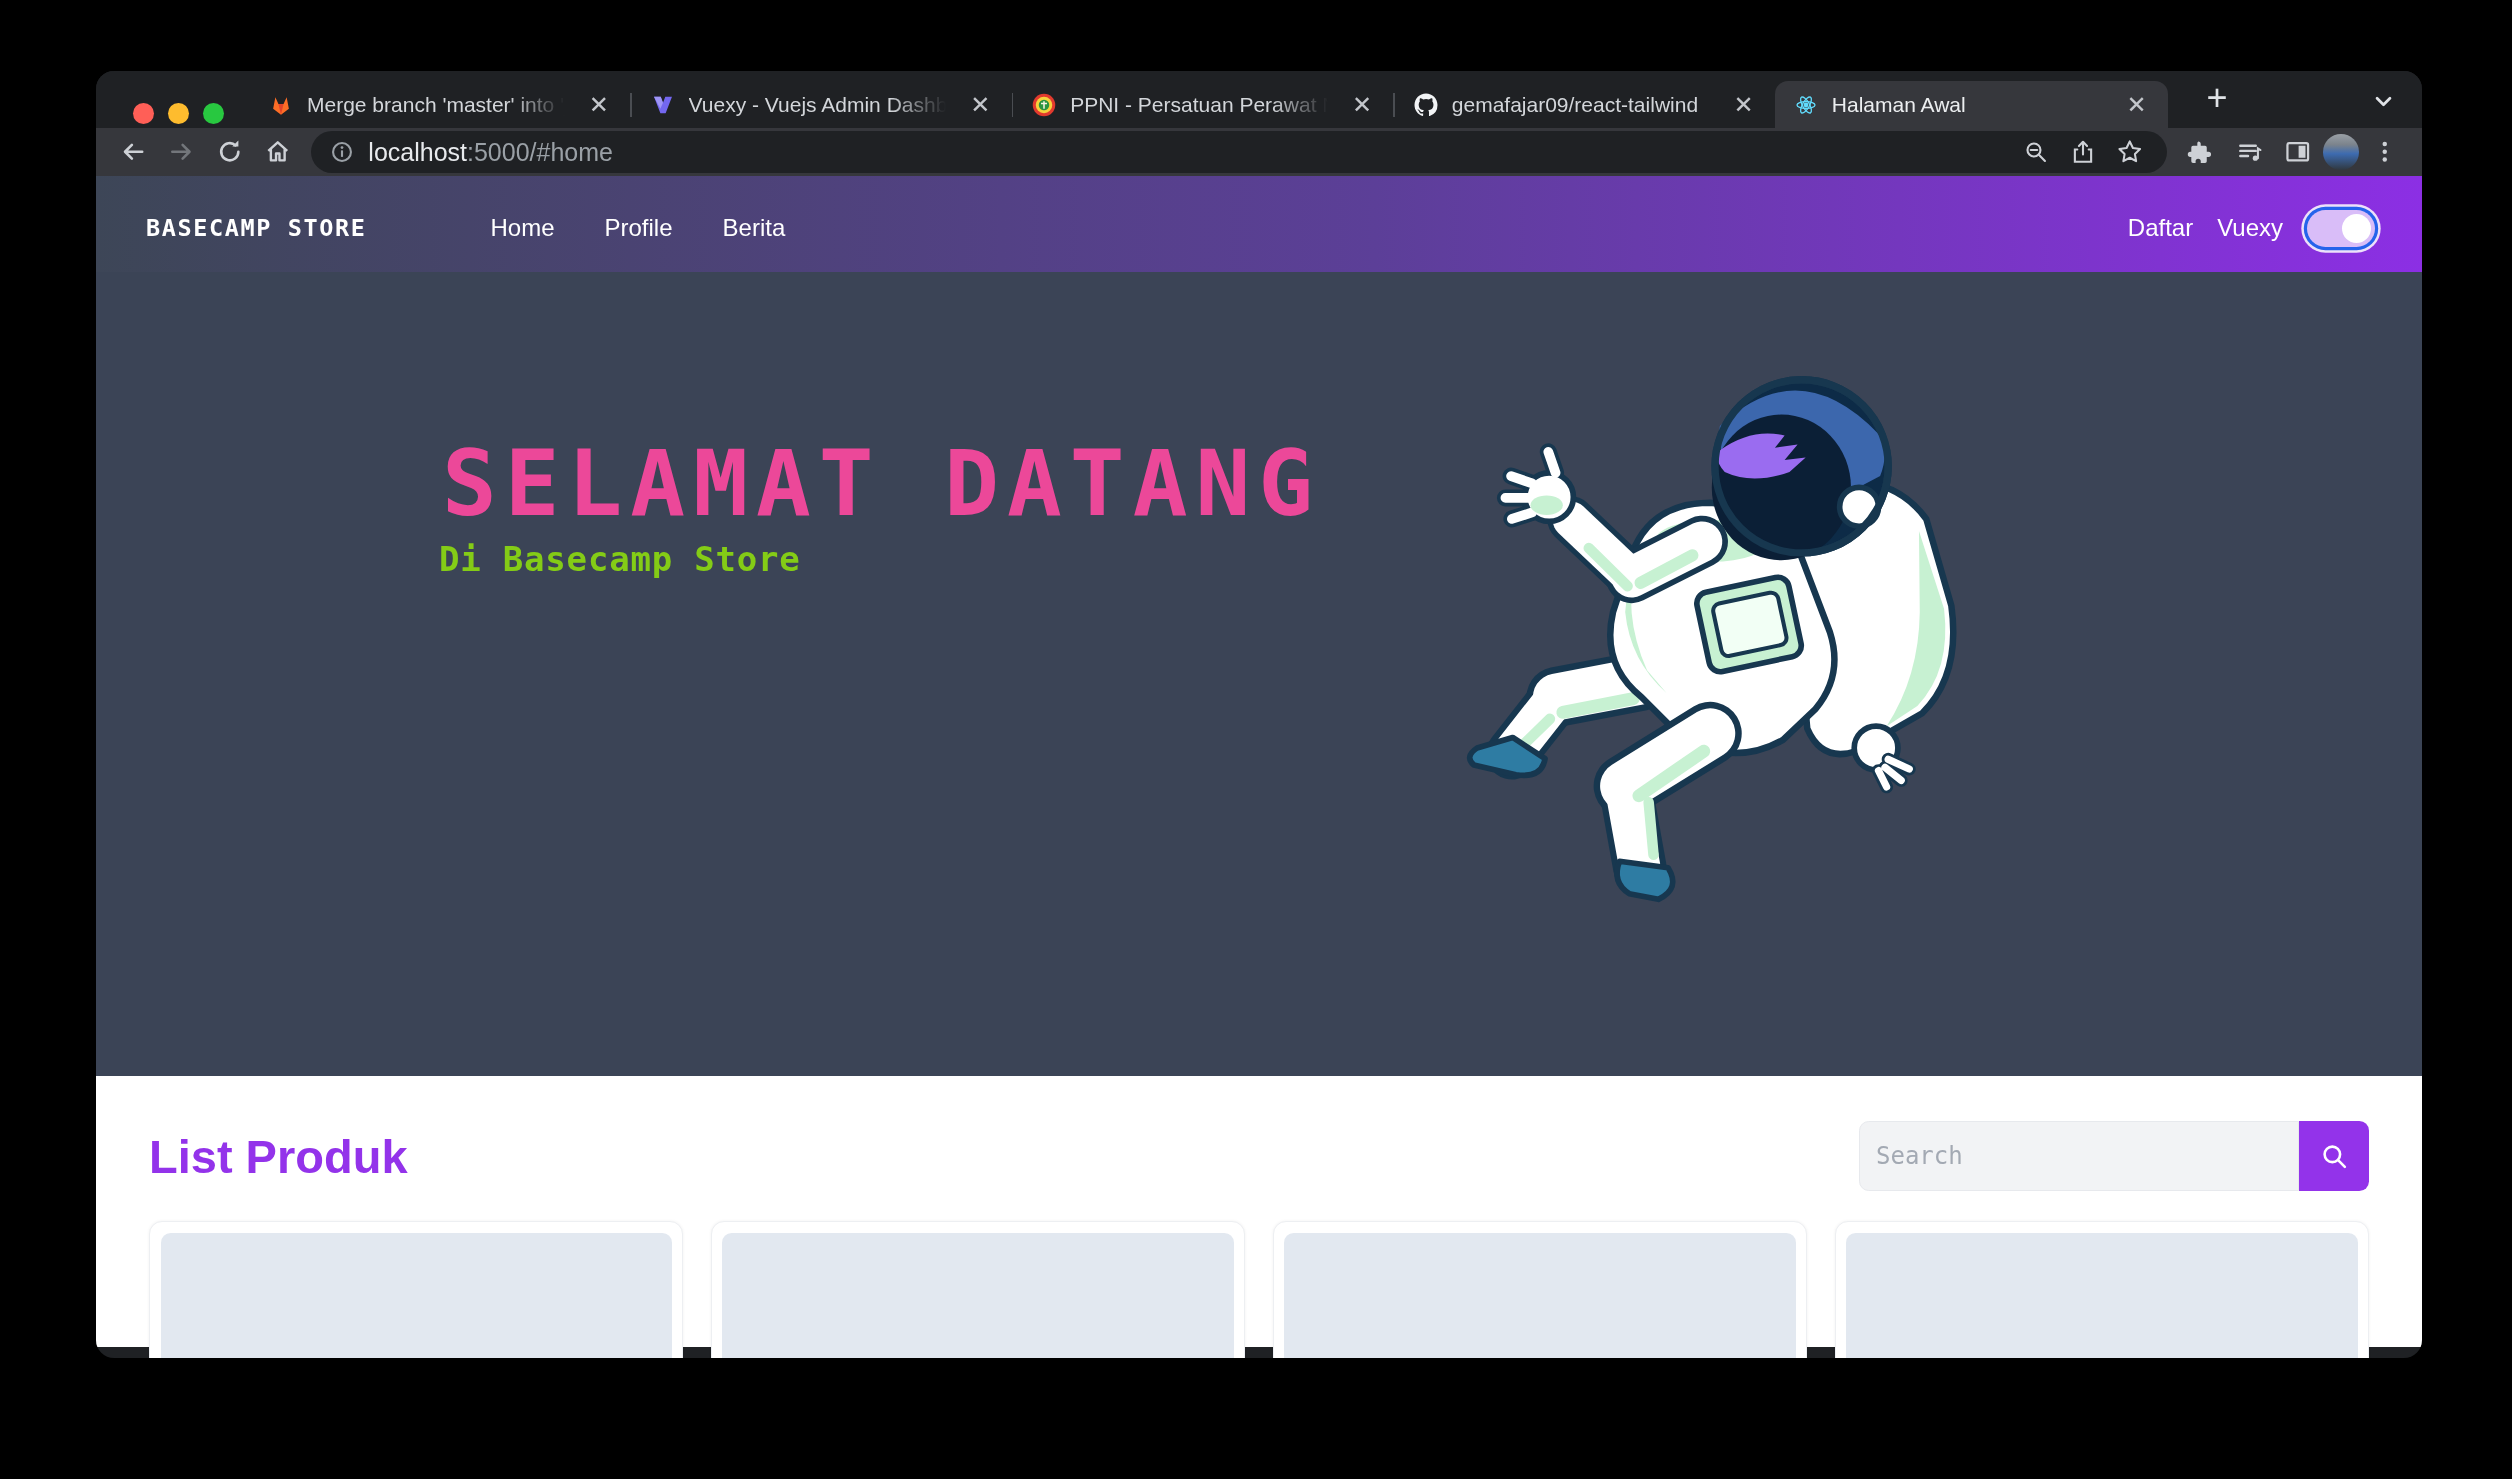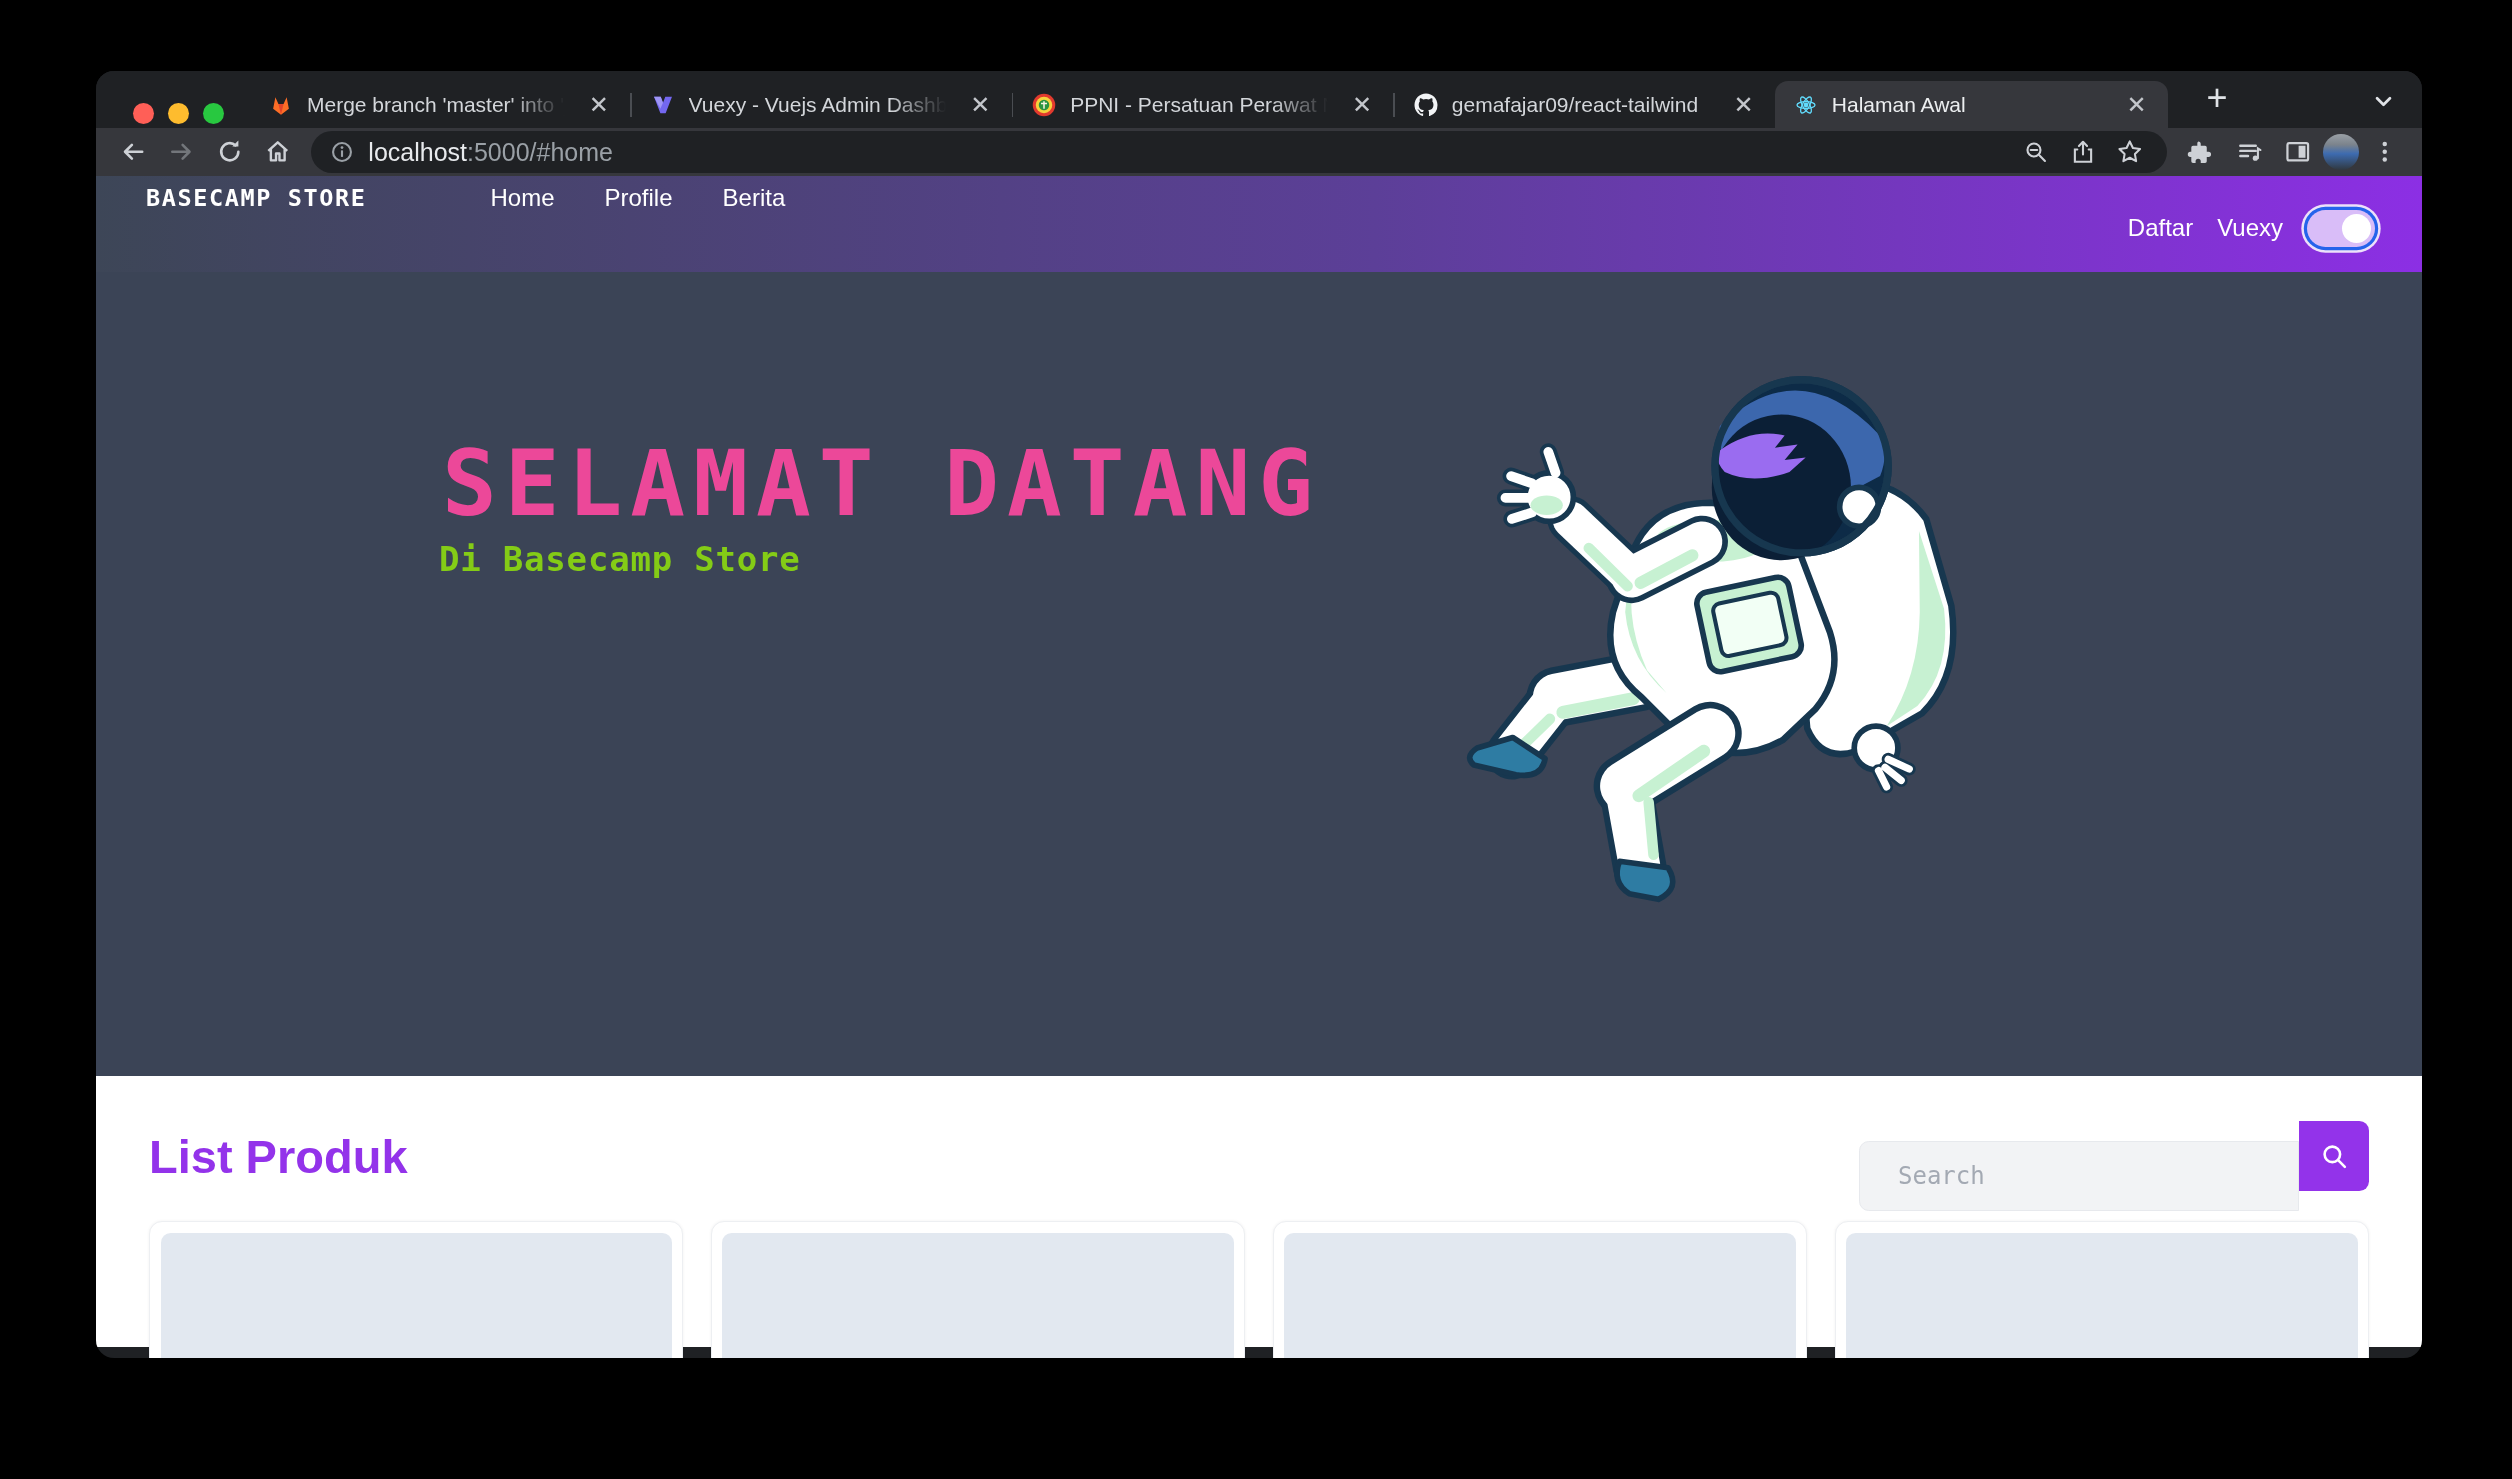--- a/index.html
+++ b/index.html
@@ -38,21 +38,21 @@
   .omnibox{flex:1;height:42px;margin:0 8px;border-radius:21px;background:var(--omnibox);
     display:flex;align-items:center;padding:0 18px;gap:13px;}
   .urltext{font-size:25px;color:#e8eaed;}
   .urltext .dim{color:#9aa0a6;}
   .pillicons{margin-left:auto;display:flex;gap:6.5px;}
   .pillicons .tbtn{width:40px;height:40px;}
   .avatar{width:36px;height:36px;border-radius:50%;flex:none;cursor:pointer;
     background:linear-gradient(180deg,#9aa0a6 0%,#7b838c 30%,#3d6bb0 55%,#30383f 100%);}
   
   .page{height:1171px;background:#fff;display:flex;flex-direction:column;}
-  .navbar{height:96px;flex:none;display:flex;
+  .navbar{height:96px;flex:none;display:flex;align-items:center;
     background:linear-gradient(90deg,var(--navbar-left) 0%,#5c3f98 55%,var(--navbar-right) 100%);
     color:#fff;padding:8px 47px 0 50px;}
   .brand{font-family:"DejaVu Sans Mono",monospace;font-weight:bold;font-size:23.5px;letter-spacing:1.6px;cursor:pointer;}
   .navlinks{display:flex;gap:50px;margin-left:124px;font-size:24px;}
   .navlinks span{cursor:pointer}
   .navright{margin-left:auto;display:flex;align-items:center;gap:24px;font-size:24px;}
   .navright span{cursor:pointer}
   .toggle{width:68px;height:37px;border-radius:19.4px;background:var(--toggle-track);position:relative;
     box-shadow:0 0 0 3.2px var(--toggle-ring),0 0 0 5.7px rgba(255,255,255,.85);cursor:pointer;}
   .knob{position:absolute;right:4px;top:4px;width:29px;height:29px;border-radius:50%;background:#fff;}
@@ -60,21 +60,21 @@
   .hero-title{position:absolute;left:346px;top:159px;font-family:"DejaVu Sans Mono",monospace;
     font-weight:bold;font-size:91px;letter-spacing:8px;color:var(--title-pink);}
   .hero-sub{position:absolute;left:343px;top:267px;font-family:"DejaVu Sans Mono",monospace;
     font-weight:bold;font-size:34px;letter-spacing:0.8px;color:#84cc16;}
   .astro{position:absolute;left:1339px;top:97px;width:522px;height:567px;}
   .products{flex:1;padding:0 53px;}
   .prodrow{margin-top:45px;display:flex;align-items:center;justify-content:space-between;}
   .prodheading{font-size:47px;font-weight:bold;color:var(--accent-purple);}
   .searchbox{display:flex;height:70px;}
   .searchbox input{width:440px;height:70px;border:0.8px solid #e7e9ed;background:#f2f3f5;
-    border-radius:9.7px 0 0 9.7px;padding:0 38px;font-family:"DejaVu Sans Mono",monospace;font-size:24px;color:#374151;outline:none;margin-top:20px;}
+    border-radius:9.7px 0 0 9.7px;padding:0 16px;font-family:"DejaVu Sans Mono",monospace;font-size:24px;color:#374151;outline:none;}
   .searchbox input::placeholder{color:#a3a9b3;}
   .searchbtn{width:70px;height:70px;border:none;background:var(--accent-purple);border-radius:0 9.7px 9.7px 0;
     display:flex;align-items:center;justify-content:center;cursor:pointer;}
   .grid{margin-top:30px;display:grid;grid-template-columns:repeat(4,1fr);gap:27.5px;}
   .card{background:#fff;border:0.8px solid #edeff2;border-radius:13px;padding:10.5px;
     box-shadow:0 0.8px 3.2px rgba(0,0,0,.06);cursor:pointer;}
   .card .ph{height:259px;border-radius:9.7px;background:var(--card-placeholder);}
   svg{display:block}
 </style>
 </head>

